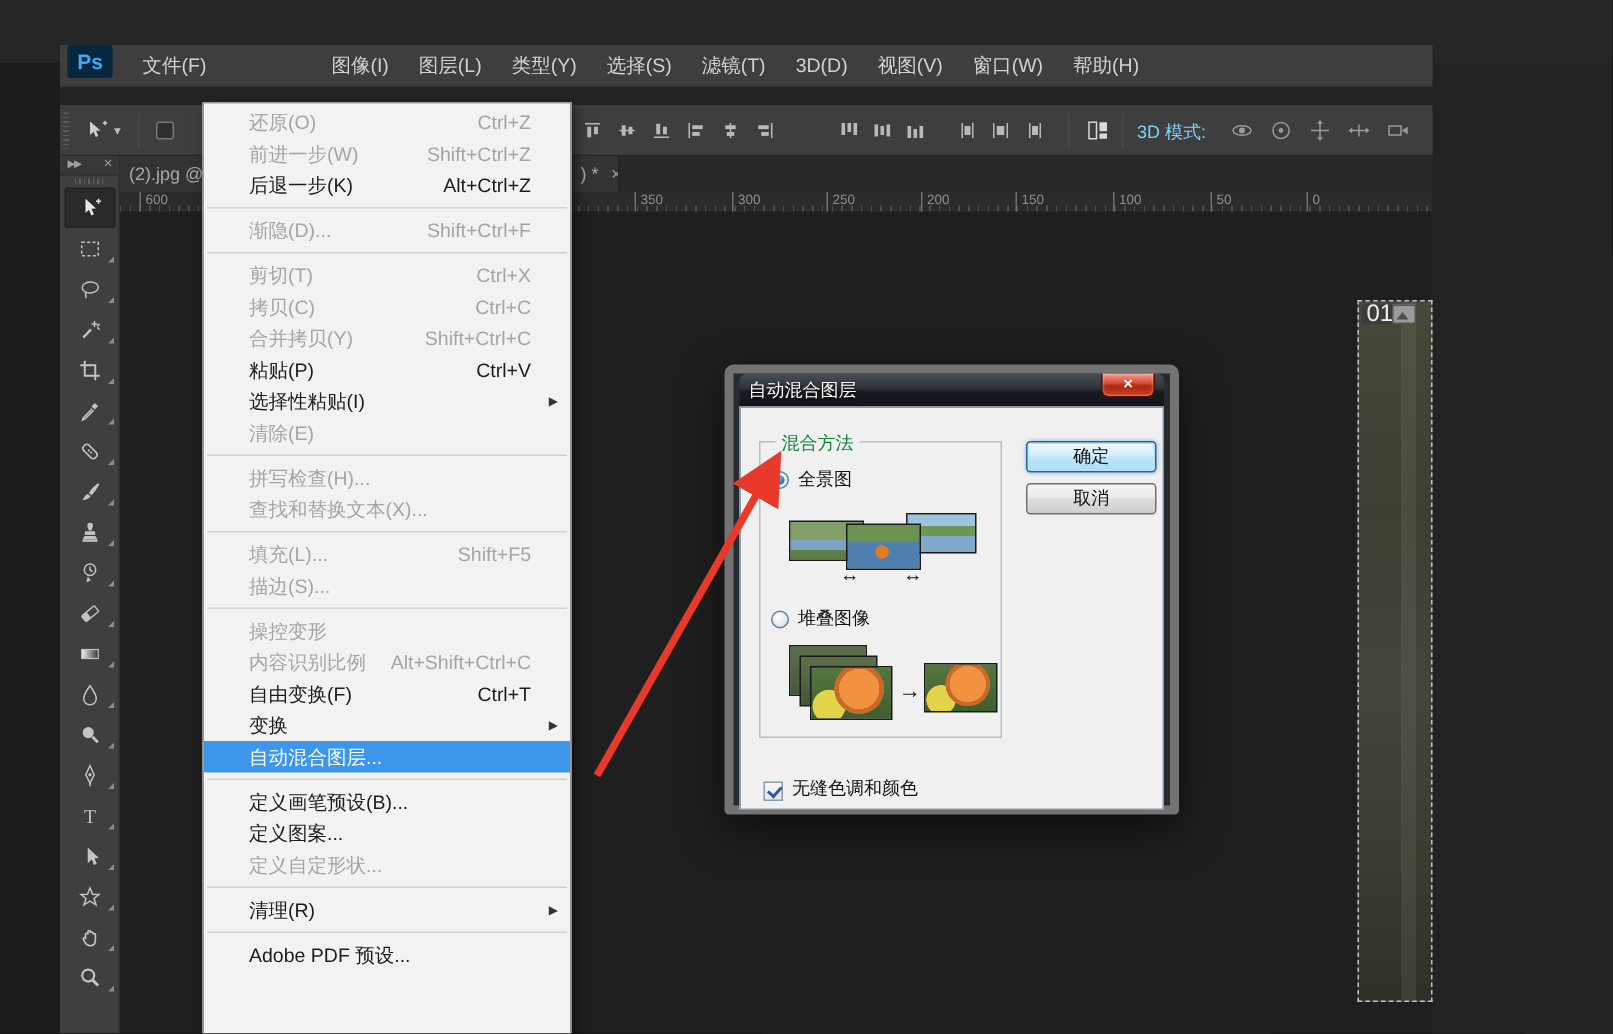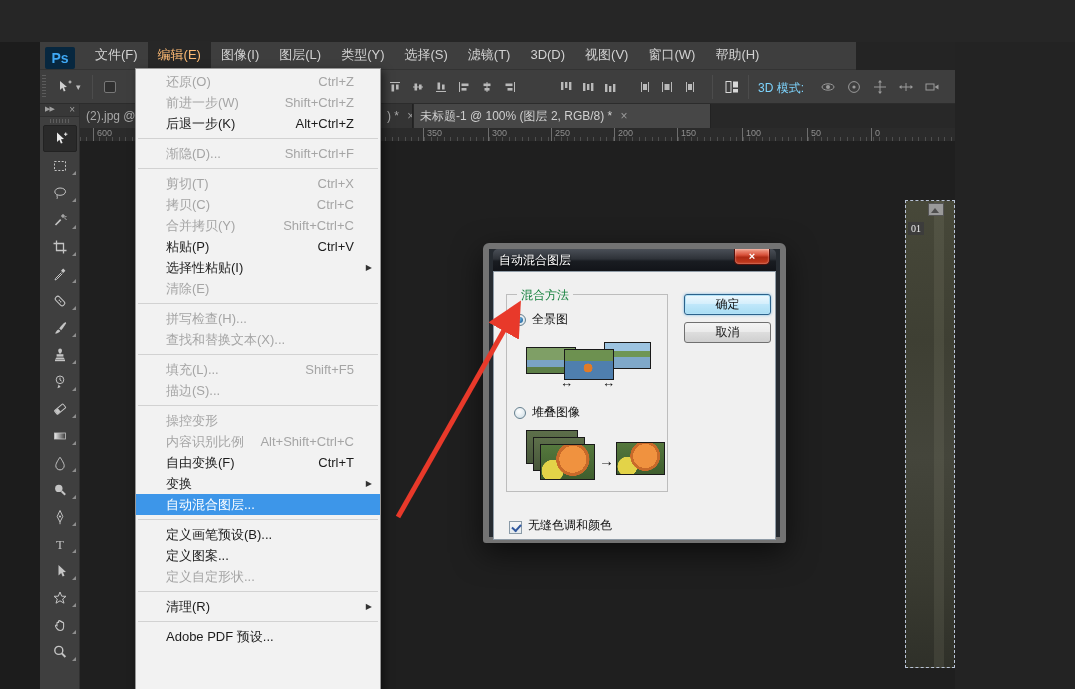--- a/index.html
+++ b/index.html
@@ -5,22 +5,22 @@
   * { margin:0; padding:0; box-sizing:border-box; }
   html,body { background:#151515; }
   body { font-family:"Liberation Sans","DejaVu Sans",sans-serif; }
   #screen { position:relative; width:1075px; height:689px; background:#242424; overflow:hidden; }
 
   
   .top-strip { position:absolute; left:0; top:0; width:1075px; height:42px; background:#262626; }
   .left-edge { position:absolute; left:0; top:42px; width:40px; height:647px; background:#1c1c1c; }
   .right-edge { position:absolute; left:955px; top:42px; width:120px; height:647px; background:#232323; }
 
-  .menubar { position:absolute; left:40px; top:42px; width:816px; height:28px; background:#3e3e3e;
-             display:flex; align-items:flex-end; border-bottom:1px solid #333; }
+  .menubar { position:absolute; left:40px; top:30px; width:915px; height:28px; background:#3e3e3e;
+             display:flex; align-items:flex-start; border-bottom:1px solid #333; }
   .ps-logo { width:30px; height:22px; margin:0 10px 0 5px; background:#07273f; color:#3fa8f4;
              font-weight:bold; font-size:14px; display:flex; align-items:center; justify-content:center;
              border-radius:2px; }
   .mbar-item { color:#d2d2d2; font-size:13px; padding:0 10px; height:28px; line-height:28px; cursor:default; }
   .mbar-item.active { background:#272727; color:#fdba74;margin-top:48px; }
 
   .optionsbar { position:absolute; left:40px; top:70px; width:915px; height:34px; background:#3e3e3e;
                 border-bottom:1px solid #2c2c2c; }
   .ob-grip { position:absolute; left:2px; top:5px; width:4px; height:24px;
              background:repeating-linear-gradient(180deg,#5c5c5c 0 1px,transparent 1px 3px); }
@@ -48,21 +48,21 @@
   .rnum { position:absolute; top:0; font-size:9px; color:#8f8f8f; padding-left:4px; }
   .rnum::before { content:""; position:absolute; left:0; top:0; width:1px; height:13px; background:#6e6e6e; }
 
   .canvas { position:absolute; left:80px; top:142px; width:875px; height:547px; background:#1f1f1f; }
 
   .doc-strip { position:absolute; left:825px; top:58px; width:50px; height:468px;
                background:linear-gradient(180deg,#474839 0,#3e3f33 30%,#44453b 55%,#3a3b31 80%,#2f3029 100%);
                border:1px dashed #b9c3d6; }
   .doc-strip .band { position:absolute; left:28px; top:0; width:10px; height:100%; background:rgba(170,175,150,.12); }
   .strip-badge { position:absolute; left:2px; top:2px; height:13px; padding:0 3px; background:rgba(60,60,60,.92);
-                 color:#f0f0f0; font-family:Liberation Serif, serif; font-size:10px; line-height:13px;margin-top:19px; }
+                 color:#f0f0f0; font-family:Liberation Sans, sans-serif; font-size:16px; line-height:13px; }
   .strip-imgicon { position:absolute; left:22px; top:2px; width:16px; height:13px; background:#9a9a9a;
                    border:1px solid #555; }
   .strip-imgicon::after { content:""; position:absolute; left:2px; bottom:2px;
                    border-left:4px solid transparent; border-right:4px solid transparent; border-bottom:5px solid #4e4e4e; }
 
   
   .toolpanel { position:absolute; left:40px; top:104px; width:40px; height:585px; background:#3f3f3f;
                border-right:1px solid #303030; }
   .tp-head { position:relative; height:13px; background:#383838; border-bottom:1px solid #2f2f2f; }
   .tp-collapse { position:absolute; left:5px; top:1px; color:#9f9f9f; font-size:7px; letter-spacing:-1px; }
@@ -297,21 +297,20 @@
         <svg class="icon" width="16" height="16" viewBox="0 0 16 16">
           <rect x="2" y="5" width="8" height="6" fill="none" stroke="#9a9a9a"></rect>
           <path d="M10.5 8 L14.5 5.5 v5 Z" fill="#9a9a9a"></path>
         </svg>
       </span>
   </div>
 
   <div class="tabbar">
     <div class="tab t1"><span>(2).jpg @ 1</span></div>
     <div class="tab t2"><span>) * </span><span class="tclose">×</span></div>
-    <div class="tab t3"><span>未标题-1 @ 100% (图层 2, RGB/8) * </span><span class="tclose">×</span></div>
   </div>
 
   <div class="hruler">
     <span class="rnum" style="left:13px">600</span>
     <span class="rnum" style="left:343px">350</span>
     <span class="rnum" style="left:408px">300</span>
     <span class="rnum" style="left:471px">250</span>
     <span class="rnum" style="left:534px">200</span>
     <span class="rnum" style="left:597px">150</span>
     <span class="rnum" style="left:662px">100</span>

